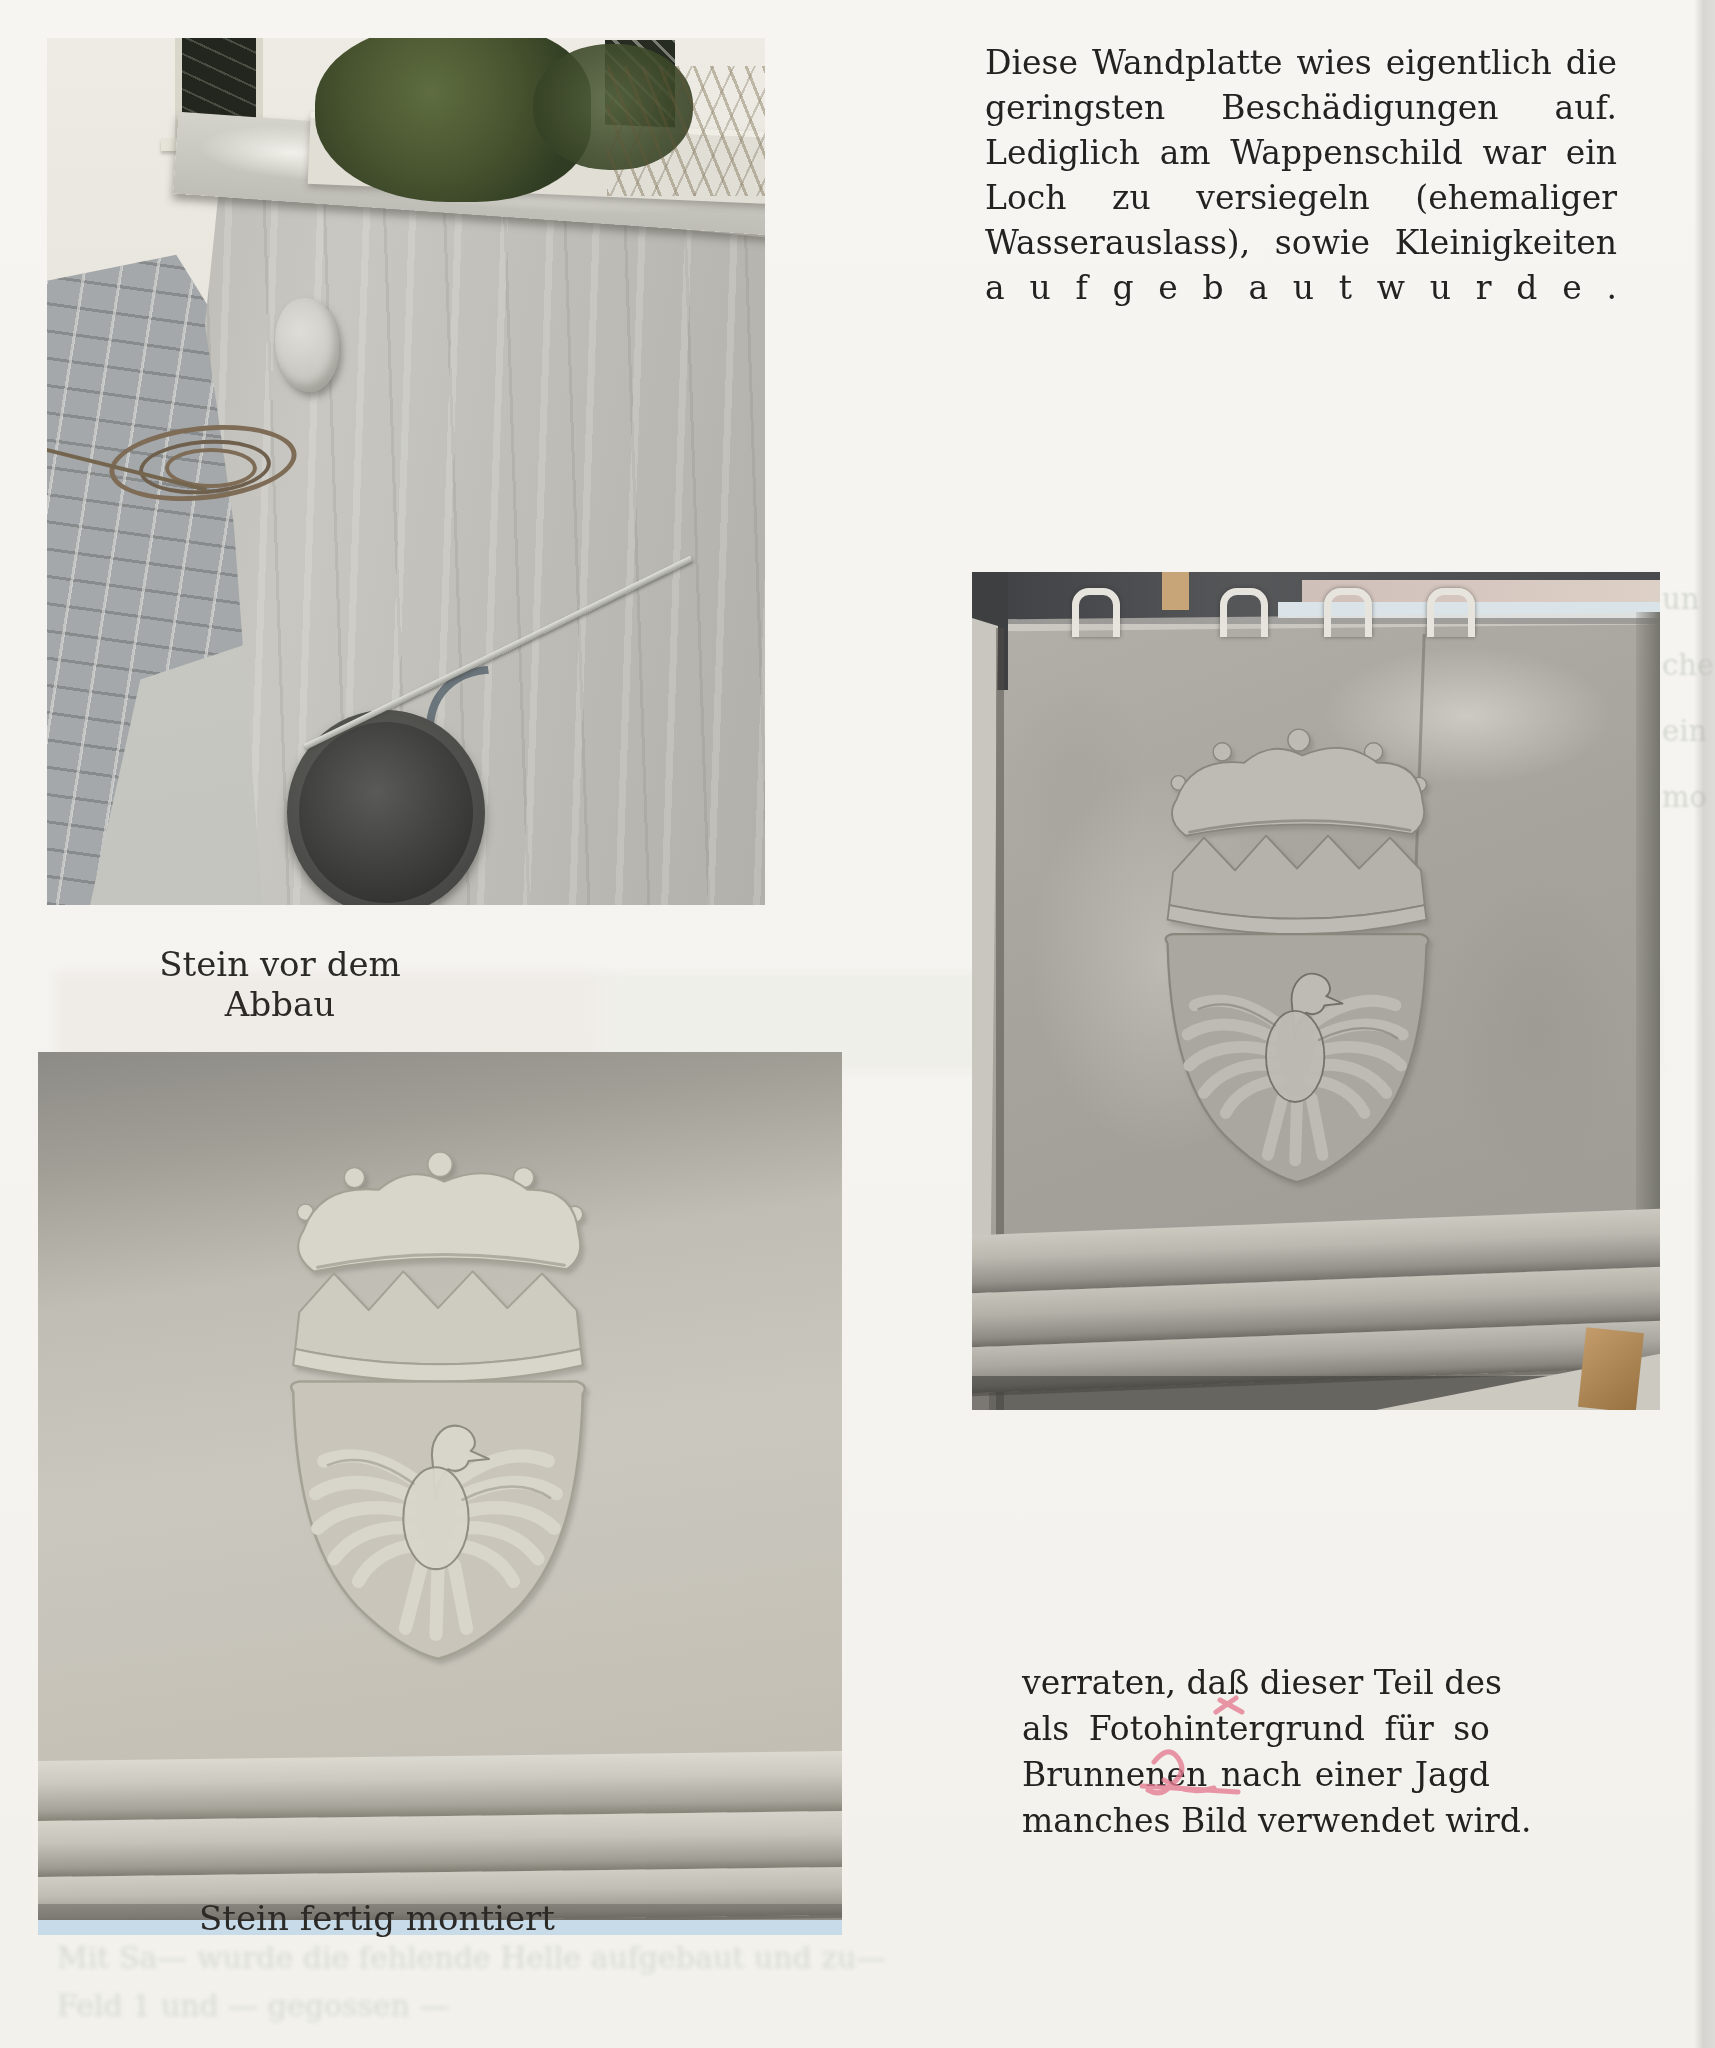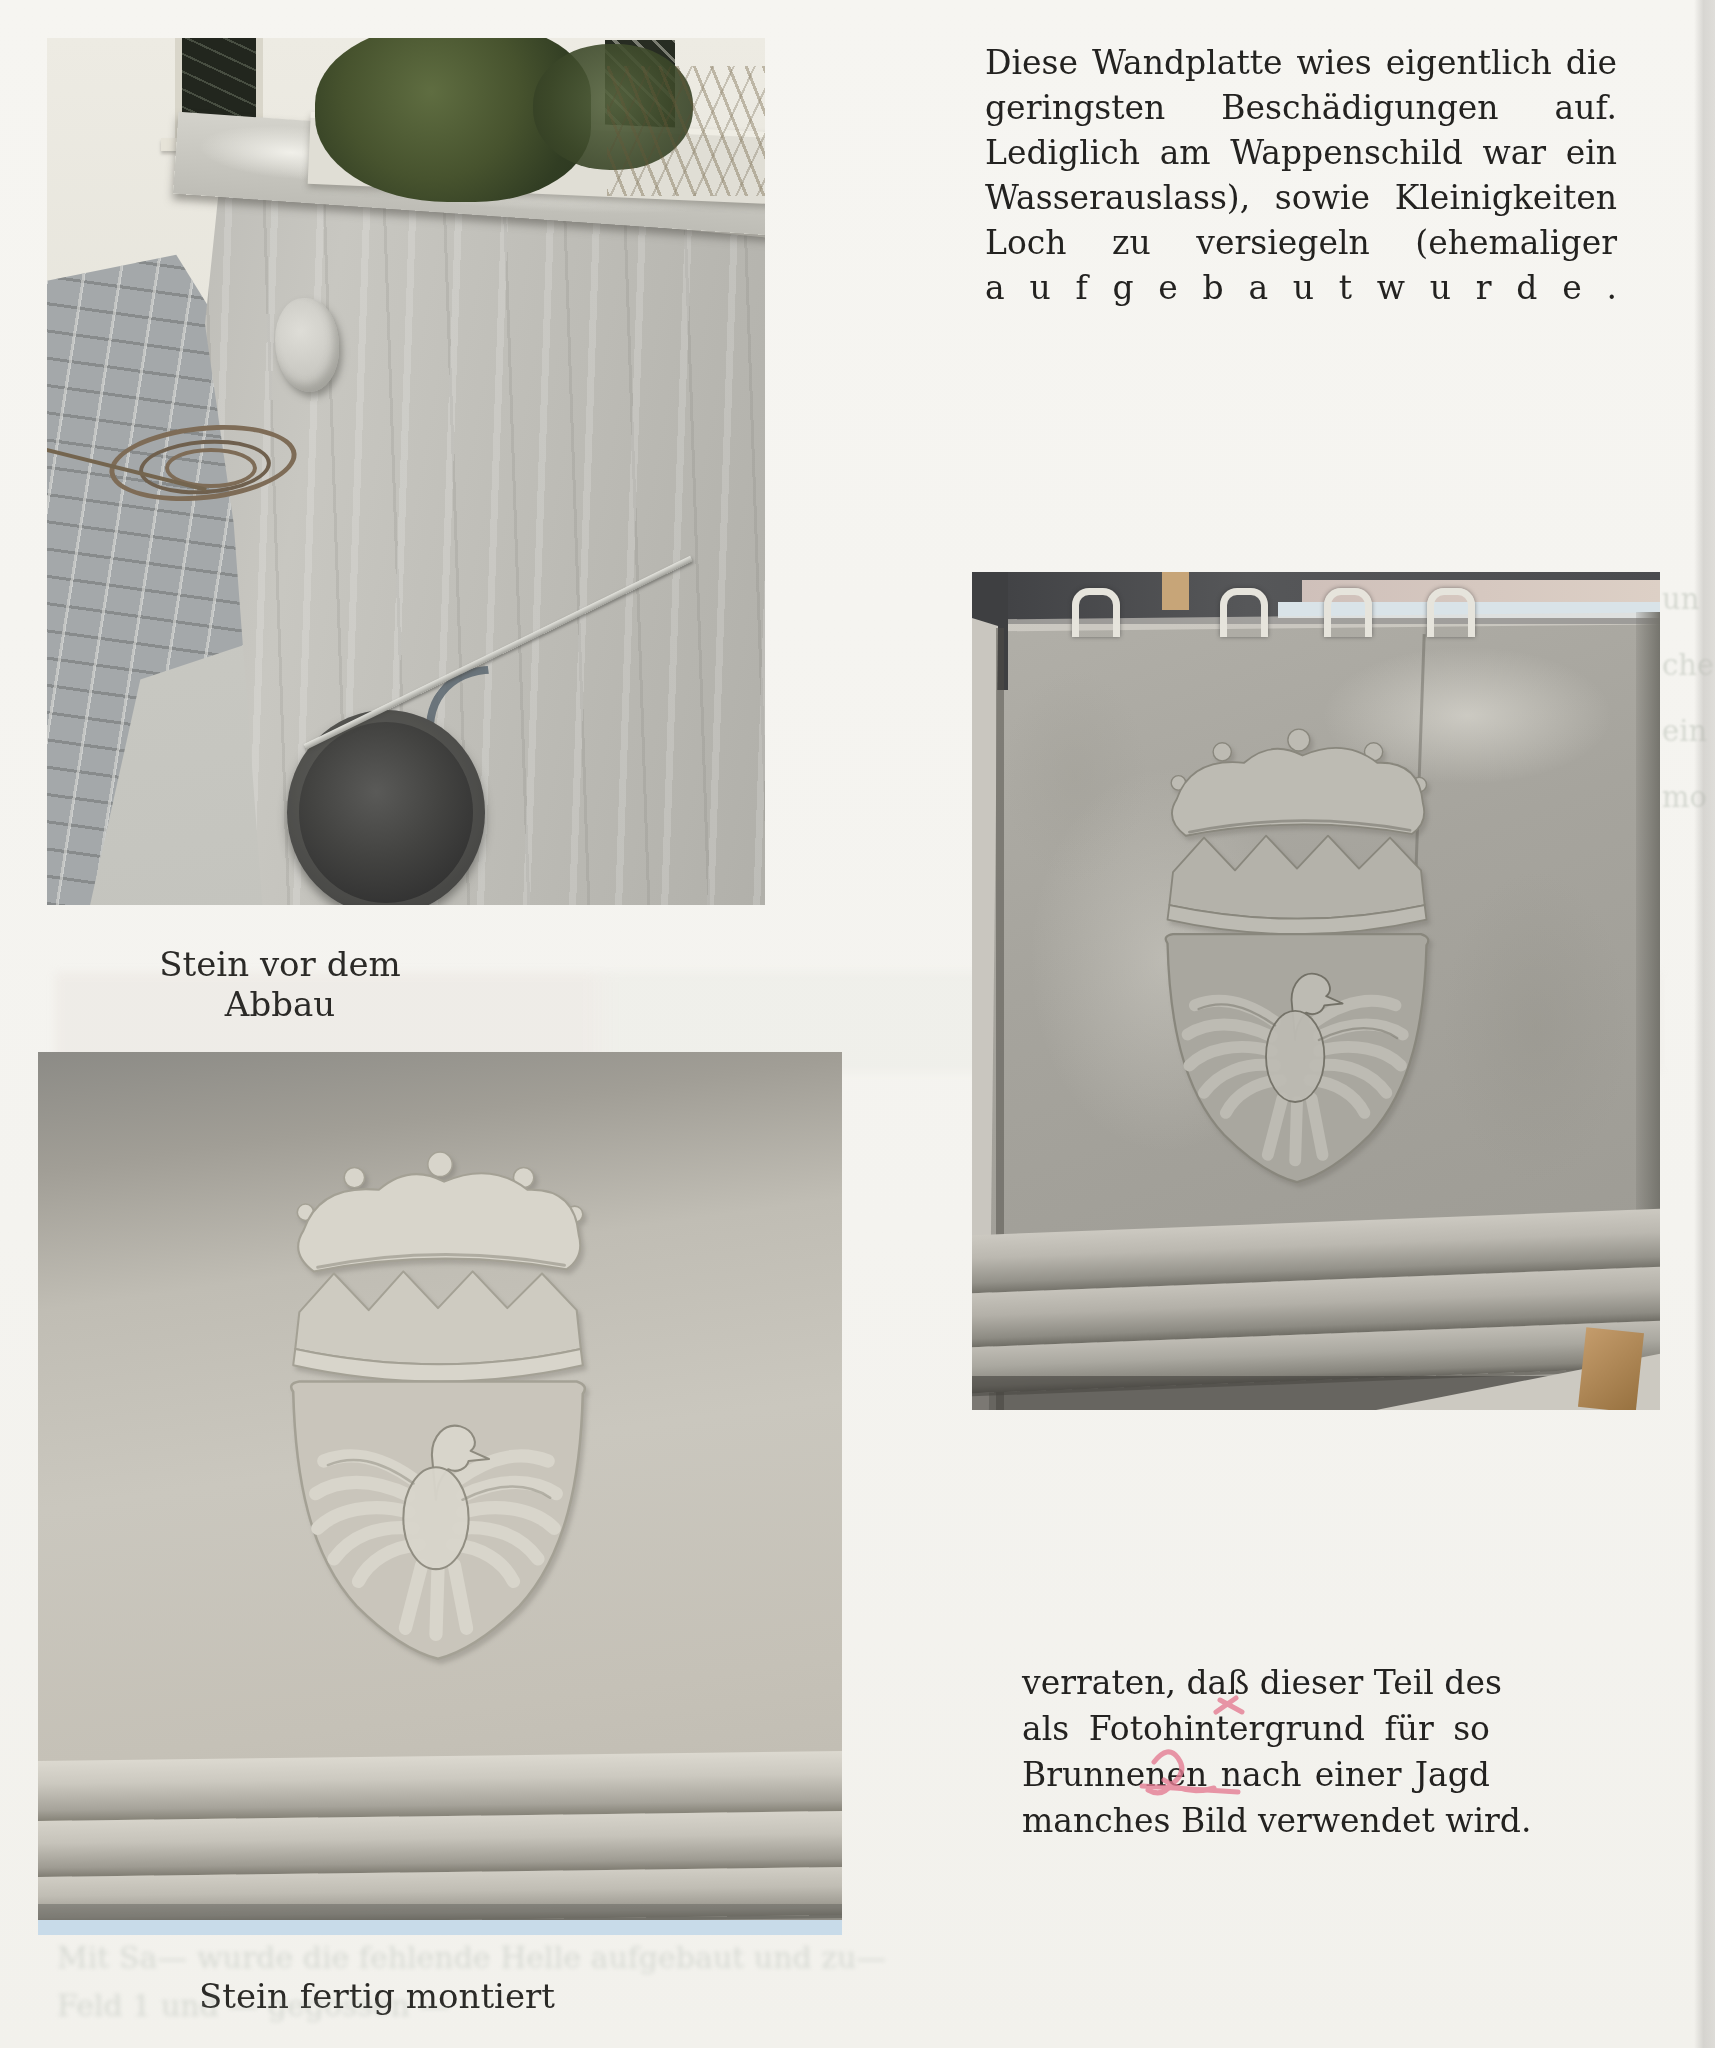--- a/index.html
+++ b/index.html
@@ -11,21 +11,21 @@
   .scan-edge{left:1694px;top:0;width:21px;height:2048px;
     background:linear-gradient(90deg,rgba(185,183,179,0),rgba(178,176,172,.45) 45%,rgba(208,206,202,.6));}
   
   .para{color:#232220;font-size:33px;}
   .para .ln{text-align:justify;text-align-last:justify;white-space:nowrap;height:45px;line-height:45px;overflow:visible;}
   #para-top{left:985px;top:40px;width:632px;}
   #para-bottom{left:1022px;top:1660px;width:468px;}
   #para-bottom .ln{height:46px;line-height:46px;}
   .caption{color:#2b2a27;font-size:34px;text-align:center;}
   #caption-before{left:120px;top:944px;width:320px;}
-  #caption-after{left:192px;top:1976px;width:370px;}
+  #caption-after{left:192px;top:1898px;width:370px;}
   
   .ghost{color:#8f9c92;opacity:.28;filter:blur(2px);font-size:30px;white-space:nowrap;}
   .ghost-band{left:55px;top:972px;width:1605px;height:100px;filter:blur(4px);opacity:.5;
     background:linear-gradient(90deg,rgba(216,203,197,.35) 0 33%,rgba(208,213,202,.28) 35% 62%,rgba(215,205,199,.3) 64% 100%);}
   .ghost-frag{color:#a9b2a6;opacity:.42;filter:blur(1px);font-size:29px;line-height:66px;}
   
   .photo{overflow:hidden;}
   
   #photo-before{left:47px;top:38px;width:718px;height:867px;background:#e9e7df;}
   .pb-wall{left:0;top:0;width:718px;height:420px;background:linear-gradient(180deg,#edebe3,#e5e3da);}
@@ -199,22 +199,22 @@
     <div class="abs pb-bucket"></div>
     <div class="abs pb-rod"></div>
   </div>
 
   <div id="caption-before" class="abs caption">Stein vor dem Abbau</div>
 
   <div id="para-top" class="abs para">
     <div class="ln">Diese Wandplatte wies eigentlich die</div>
     <div class="ln">geringsten Beschädigungen auf.</div>
     <div class="ln">Lediglich am Wappenschild war ein</div>
+    <div class="ln">Loch zu versiegeln (ehemaliger</div>
     <div class="ln">Wasserauslass), sowie Kleinigkeiten</div>
-    <div class="ln">Loch zu versiegeln (ehemaliger</div>
     <div class="ln">a u f g e b a u t   w u r d e .</div>
   </div>
 
   <div id="photo-plate" class="abs photo">
     <div class="abs pp-band"></div>
     <div class="abs pp-pink"></div>
     <div class="abs pp-blue"></div>
     <div class="abs pp-slab"></div>
     <div class="abs pp-ledge"></div>
     <div class="abs pp-cornerdark"></div>

